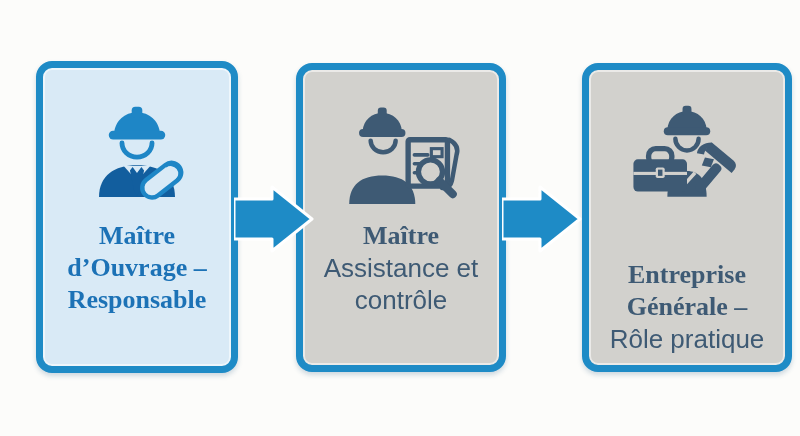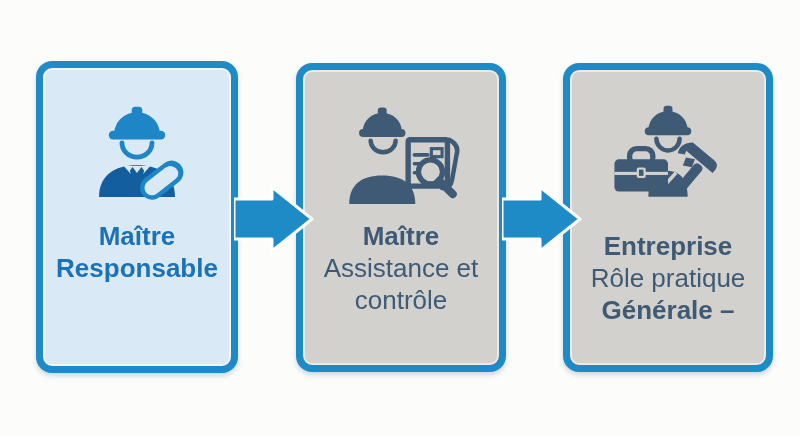--- a/index.html
+++ b/index.html
@@ -14,29 +14,29 @@
     position:absolute;
     box-sizing:border-box;
     border:7px solid #1e8bc6;
     border-radius:16px;
     box-shadow:0 3px 5px rgba(40,90,130,.22), inset 0 0 0 2px rgba(255,255,255,.55);
     display:flex;flex-direction:column;align-items:center;
     text-align:center;
   }
   .card1{left:36px;top:61px;width:202px;height:312px;background:#d9eaf6;padding-top:30px;}
   .card2{left:296px;top:63px;width:210px;height:309px;background:#d2d1cd;padding-top:34px;}
-  .card3{left:563px;top:63px;width:210px;height:309px;background:#d2d1cd;padding-top:34px;}
+  .card3{left:582px;top:63px;width:210px;height:309px;background:#d2d1cd;padding-top:34px;gap:29px;}
   .icon-wrap{flex:0 0 auto;display:flex;align-items:center;justify-content:center;}
   .card1 .icon-wrap{height:106px;}
   .card2 .icon-wrap,.card3 .icon-wrap{height:100px;}
   .label{margin-top:16px;font-size:26px;line-height:32px;}
   .card1 .label{color:#1c72b6;font-weight:700;}
   .card2 .label,.card3 .label{color:#3e5a74;}
   .card3 .label{margin-top:26px;}
-  .line.bold{font-weight:700;}
+  .line.bold{font-weight:700;font-family:Liberation Serif, serif;}
   .line.regular{font-weight:400;}
   .arrow{position:absolute;width:80px;height:70px;z-index:5;}
   .arrow1{left:234px;top:184px;}
   .arrow2{left:502px;top:184px;}
 </style>
 </head>
 <body>
 
 <div class="stage">
 
@@ -51,20 +51,21 @@
         <path d="M45,77 l15,17 15,-17 z" fill="#d9eaf6"></path>
         <path d="M55,78 l5,7 5,-7 3,4 -5,24 -3,4 -3,-4 -5,-24 z" fill="#125e9e"></path>
         <g transform="translate(88,93) rotate(-38)">
           <rect x="-25" y="-11" width="50" height="22" rx="11" fill="#d9eaf6" stroke="#1e86c6" stroke-width="5"></rect>
           <path d="M13,-10 a10,10.5 0 0 1 0,21" fill="none" stroke="#1e86c6" stroke-width="4"></path>
         </g>
       </svg>
     </div>
     <div class="label">
       <div class="line bold">Maître</div>
+      <div class="line bold">d’Ouvrage –</div>
       <div class="line bold">Responsable</div>
     </div>
   </div>
 
   <div class="arrow arrow1">
     <svg width="80" height="70" viewBox="0 0 80 70" aria-hidden="true">
       <path d="M0,15 H38 V3 L78,35 L38,67 V55 H0 Z" fill="#1e8bc6" stroke="#ffffff" stroke-width="3" stroke-linejoin="round"></path>
     </svg>
   </div>
 
@@ -114,18 +115,18 @@
         </g>
         <rect x="23" y="50" width="26" height="18" rx="8" fill="none" stroke="#3e5a74" stroke-width="6"></rect>
         <rect x="6" y="62" width="60" height="36" rx="5" fill="#3e5a74"></rect>
         <rect x="6" y="76" width="60" height="3.5" fill="#d2d1cd"></rect>
         <rect x="31" y="71" width="10" height="12" rx="2" fill="#d2d1cd"></rect>
         <rect x="33.5" y="73.5" width="5" height="7" fill="#3e5a74"></rect>
       </svg>
     </div>
     <div class="label">
       <div class="line bold">Entreprise</div>
+      <div class="line bold">Générale –</div>
       <div class="line regular">Rôle pratique</div>
-      <div class="line bold">Générale –</div>
     </div>
   </div>
 
 </div>
 
 </body></html>

